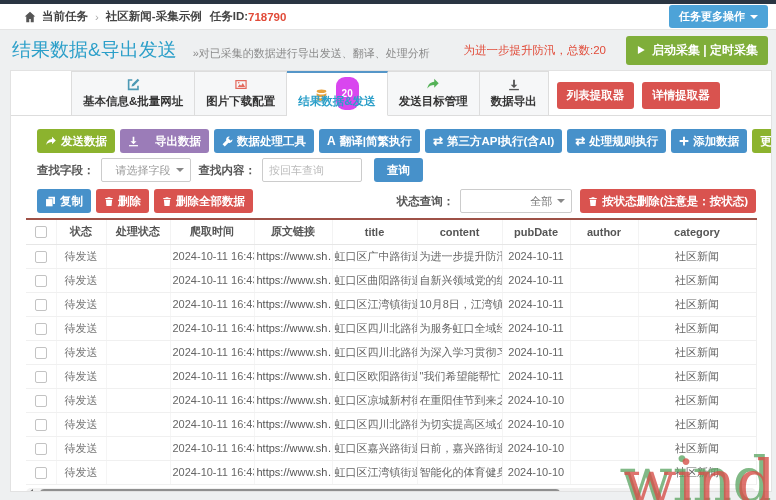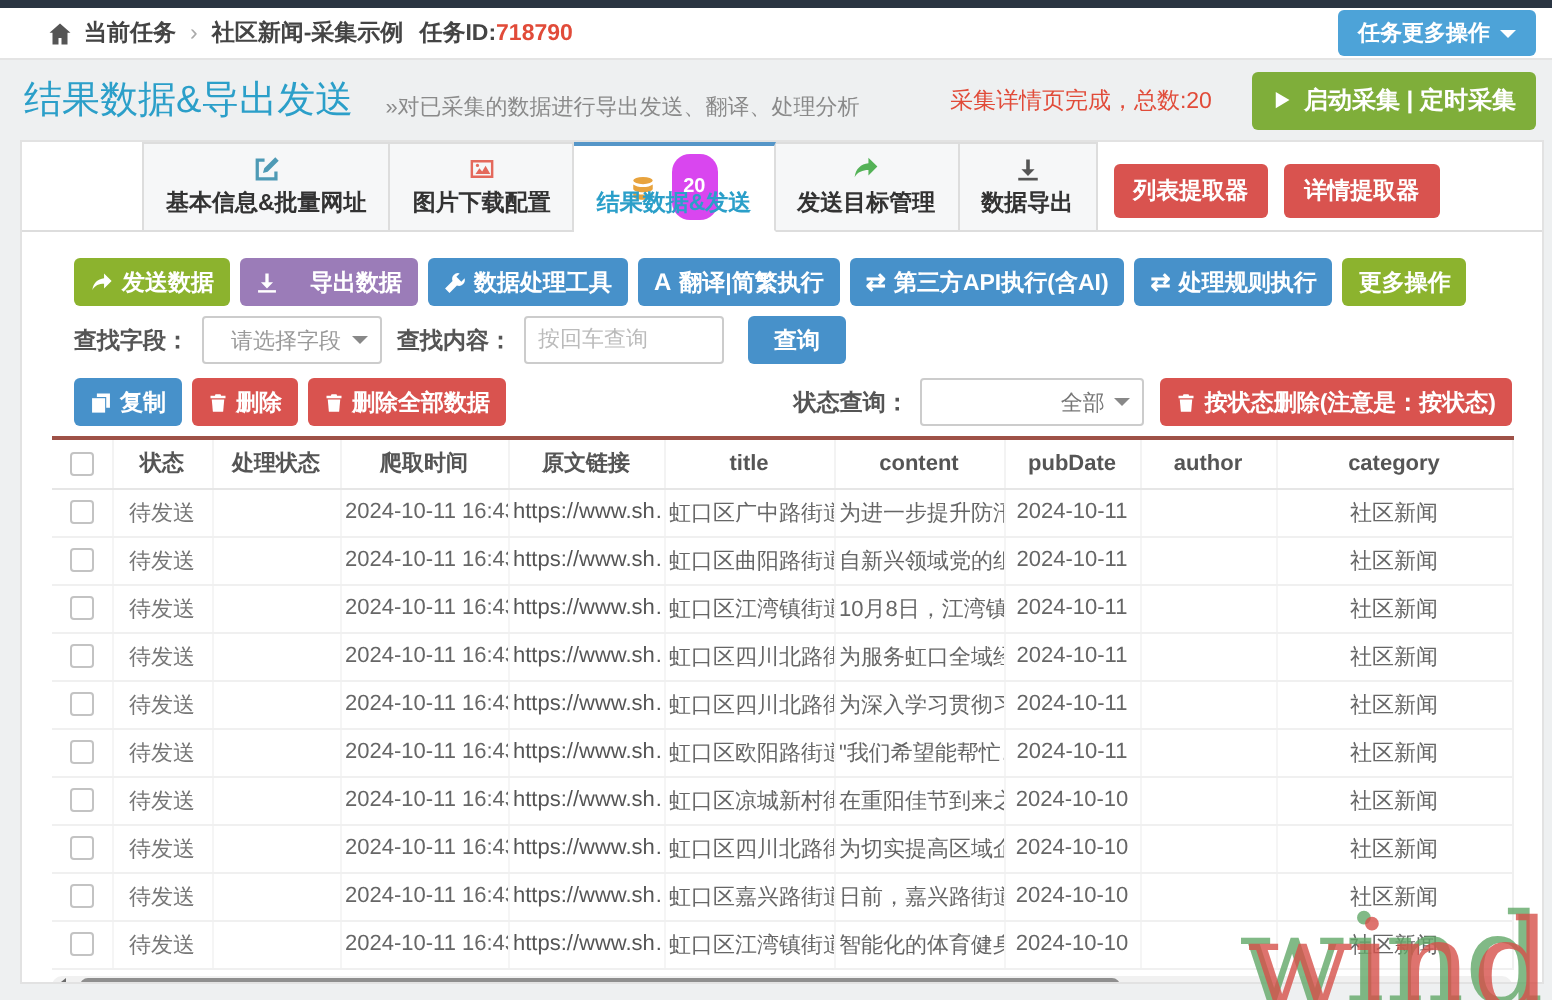--- a/index.html
+++ b/index.html
@@ -168,21 +168,21 @@
     <span class="sep">›</span>
     <span>社区新闻-采集示例</span>
     <span style="margin-left:8px;">任务ID:</span>
     <span class="task-id-value">718790</span>
     <button class="btn-task-more"><span>任务更多操作</span><span class="caret"></span></button>
   </div>
 
   <div class="page-header">
     <span class="page-title">结果数据&amp;导出发送</span>
     <span class="page-subtitle">»对已采集的数据进行导出发送、翻译、处理分析</span>
-    <span class="collect-status">采集详情页完成，总数:20</span>
+    <span class="collect-status">为进一步提升防汛，总数:20</span>
     <button class="btn-start">
       <svg class="svgi" width="10" height="10" viewBox="0 0 16 16" fill="currentColor">
           <path d="M3 1.5l11 6.5-11 6.5v-13z"></path>
         </svg>
       <span>启动采集 | 定时采集</span>
     </button>
   </div>
 
   <div class="card">
 
@@ -266,20 +266,26 @@
         <span>翻译|简繁执行</span>
       </button>
       <button class="btn btn-blue">
         <span class="glyph">⇄</span>
         <span>第三方API执行(含AI)</span>
       </button>
       <button class="btn btn-blue">
         <span class="glyph">⇄</span>
         <span>处理规则执行</span>
       </button>
+      <button class="btn btn-blue">
+        <svg class="svgi" width="10" height="10" viewBox="0 0 16 16" fill="currentColor">
+            <path d="M6.5 1h3v5.5H15v3H9.5V15h-3V9.5H1v-3h5.5V1z"></path>
+          </svg>
+        <span>添加数据</span>
+      </button>
       <button class="btn btn-green">
         <span>更多操作</span>
       </button>
     </div>
 
     <div class="search-row">
       <span class="form-label">查找字段：</span>
       <span class="sel sel-field">
         <span>请选择字段</span>
           <span class="caret"></span>

